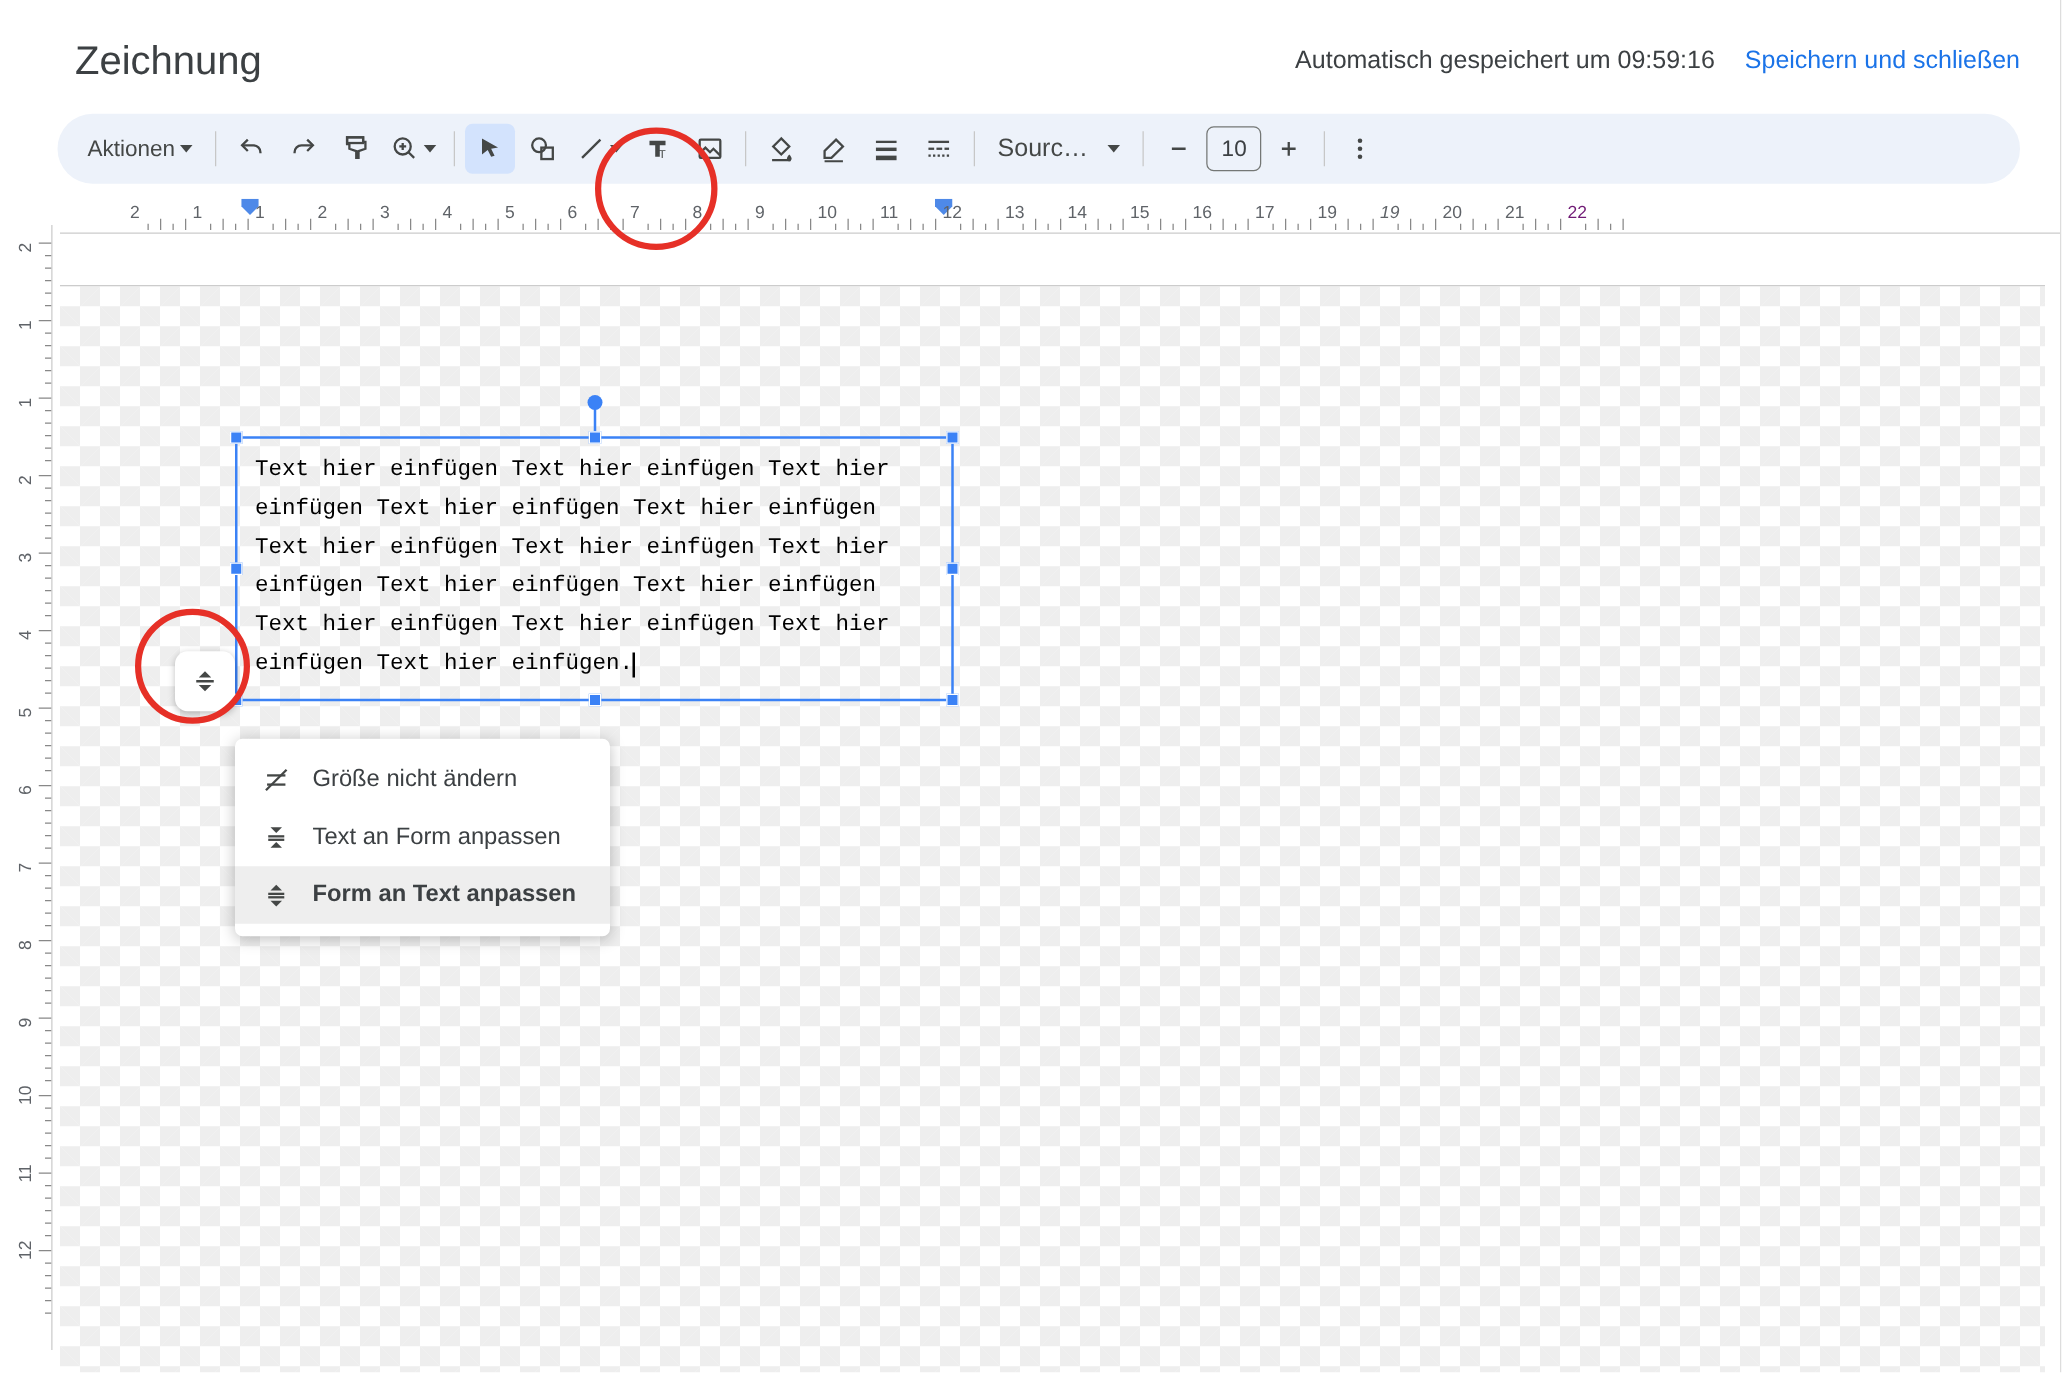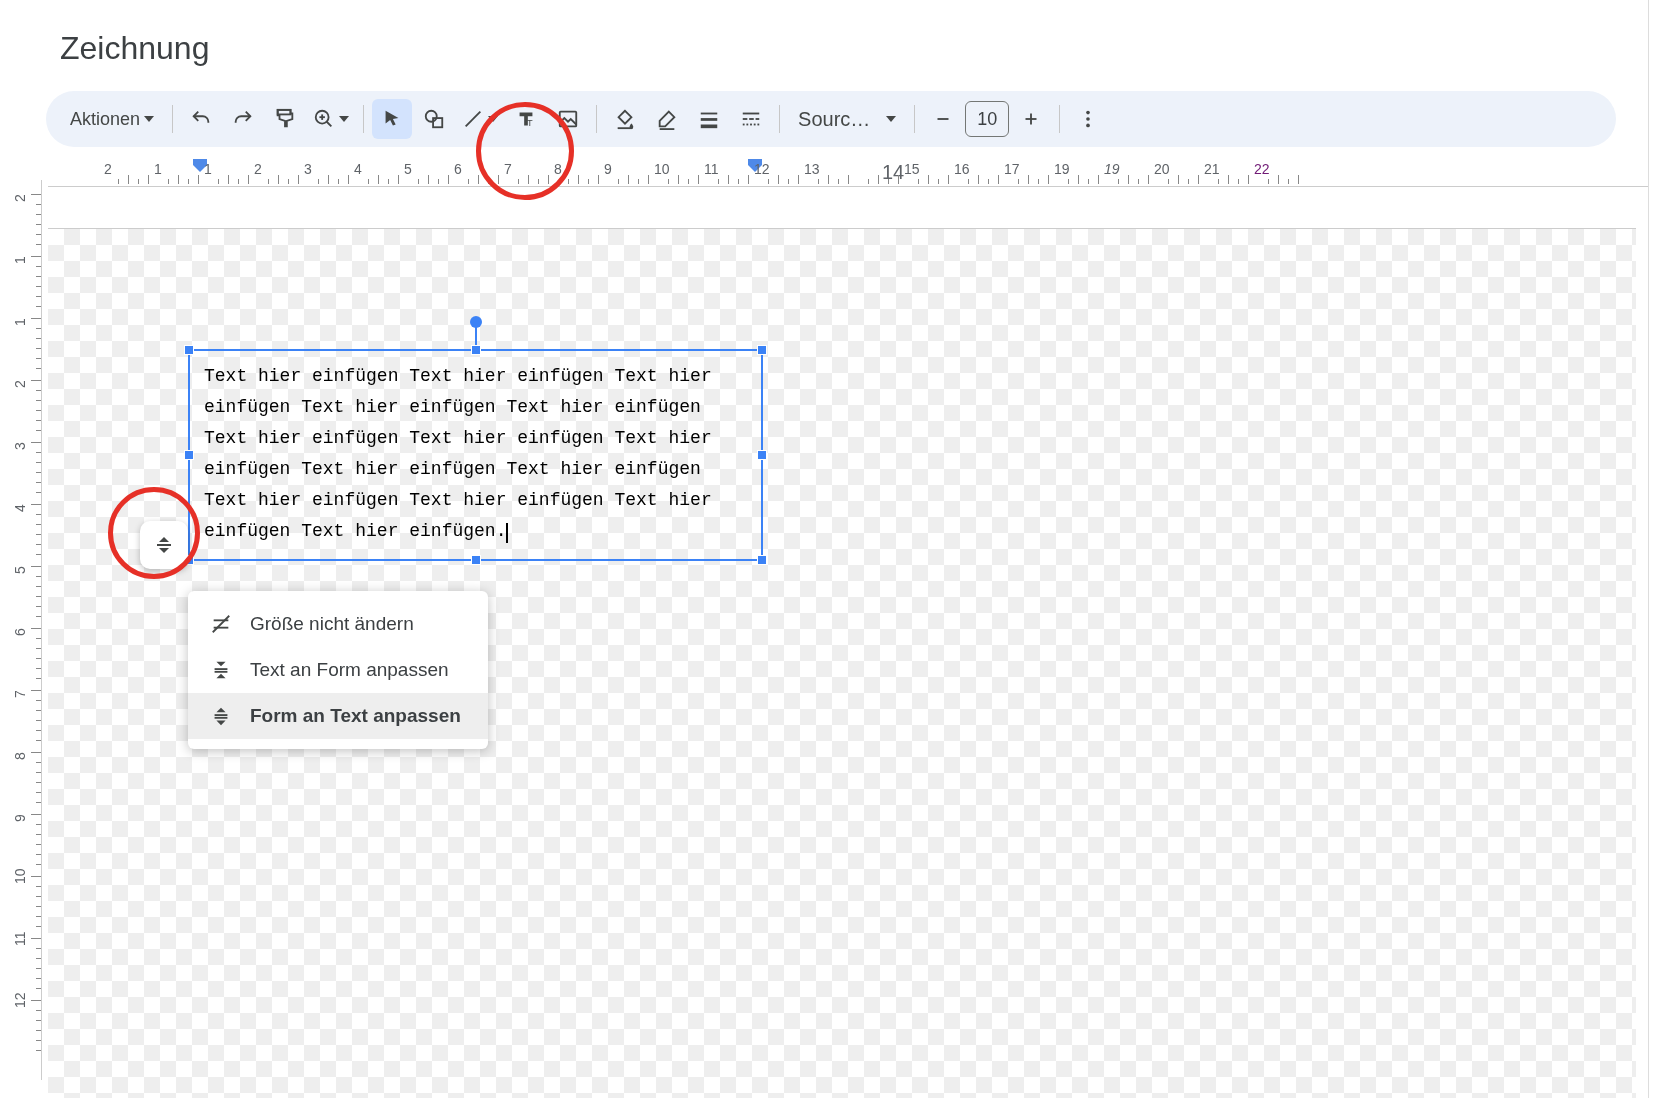--- a/index.html
+++ b/index.html
@@ -39,20 +39,24 @@
 .menu-item.sel { font-weight: 600; }
 .menu-item svg { width: 22px; height: 22px; flex-shrink: 0; }
 .indent-marker { position: absolute; top: 0; }
 .win-border { position: absolute; right: 0; top: 0; width: 8px; height: 100%; background: #fff; border-left: 1px solid #ddd; }
 </style>
 </head>
 <body>
 
 <div class="header">
   <div class="title">Zeichnung</div>
+  <div class="header-right">
+    <span class="autosave">Automatisch gespeichert um 09:59:16</span>
+    <span class="save-close">Speichern und schließen</span>
+  </div>
 </div>
 
 <div class="ruler-v" id="rulerv">
     <span class="num" style="top: 22px;">2</span>
     <div style="position: absolute; right: 0px; height: 1px; width: 10px; background: rgb(136, 136, 136); top: 14px;"></div>
     <div style="position: absolute; right: 0px; height: 1px; width: 5px; background: rgb(136, 136, 136); top: 24px;"></div>
     <div style="position: absolute; right: 0px; height: 1px; width: 5px; background: rgb(136, 136, 136); top: 34px;"></div>
     <div style="position: absolute; right: 0px; height: 1px; width: 5px; background: rgb(136, 136, 136); top: 44px;"></div>
     <div style="position: absolute; right: 0px; height: 1px; width: 5px; background: rgb(136, 136, 136); top: 54px;"></div>
     <div style="position: absolute; right: 0px; height: 1px; width: 5px; background: rgb(136, 136, 136); top: 64px;"></div>
@@ -355,21 +359,21 @@
     <span style="position: absolute; top: 2px; font-size: 14px; color: rgb(95, 99, 104); left: 706px;">12</span>
     <div style="position: absolute; top: 20px; width: 1px; height: 5px; background: rgb(136, 136, 136); left: 720px;"></div>
     <div style="position: absolute; top: 16px; width: 1px; height: 9px; background: rgb(136, 136, 136); left: 730px;"></div>
     <div style="position: absolute; top: 20px; width: 1px; height: 5px; background: rgb(136, 136, 136); left: 740px;"></div>
     <div style="position: absolute; top: 16px; width: 1px; height: 9px; background: rgb(136, 136, 136); left: 750px;"></div>
     <span style="position: absolute; top: 2px; font-size: 14px; color: rgb(95, 99, 104); left: 756px;">13</span>
     <div style="position: absolute; top: 20px; width: 1px; height: 5px; background: rgb(136, 136, 136); left: 770px;"></div>
     <div style="position: absolute; top: 16px; width: 1px; height: 9px; background: rgb(136, 136, 136); left: 780px;"></div>
     <div style="position: absolute; top: 20px; width: 1px; height: 5px; background: rgb(136, 136, 136); left: 790px;"></div>
     <div style="position: absolute; top: 16px; width: 1px; height: 9px; background: rgb(136, 136, 136); left: 800px;"></div>
-    <span style="position: absolute; top: 2px; font-size: 20px; color: rgb(95, 99, 104); left: 806px; margin-left: 28px;">14</span>
+    <span style="position: absolute; top: 2px; font-size: 14px; color: rgb(95, 99, 104); left: 806px;">14</span>
     <div style="position: absolute; top: 20px; width: 1px; height: 5px; background: rgb(136, 136, 136); left: 820px;"></div>
     <div style="position: absolute; top: 16px; width: 1px; height: 9px; background: rgb(136, 136, 136); left: 830px;"></div>
     <div style="position: absolute; top: 20px; width: 1px; height: 5px; background: rgb(136, 136, 136); left: 840px;"></div>
     <div style="position: absolute; top: 16px; width: 1px; height: 9px; background: rgb(136, 136, 136); left: 850px;"></div>
     <span style="position: absolute; top: 2px; font-size: 14px; color: rgb(95, 99, 104); left: 856px;">15</span>
     <div style="position: absolute; top: 20px; width: 1px; height: 5px; background: rgb(136, 136, 136); left: 870px;"></div>
     <div style="position: absolute; top: 16px; width: 1px; height: 9px; background: rgb(136, 136, 136); left: 880px;"></div>
     <div style="position: absolute; top: 20px; width: 1px; height: 5px; background: rgb(136, 136, 136); left: 890px;"></div>
     <div style="position: absolute; top: 16px; width: 1px; height: 9px; background: rgb(136, 136, 136); left: 900px;"></div>
     <span style="position: absolute; top: 2px; font-size: 14px; color: rgb(95, 99, 104); left: 906px;">16</span>

